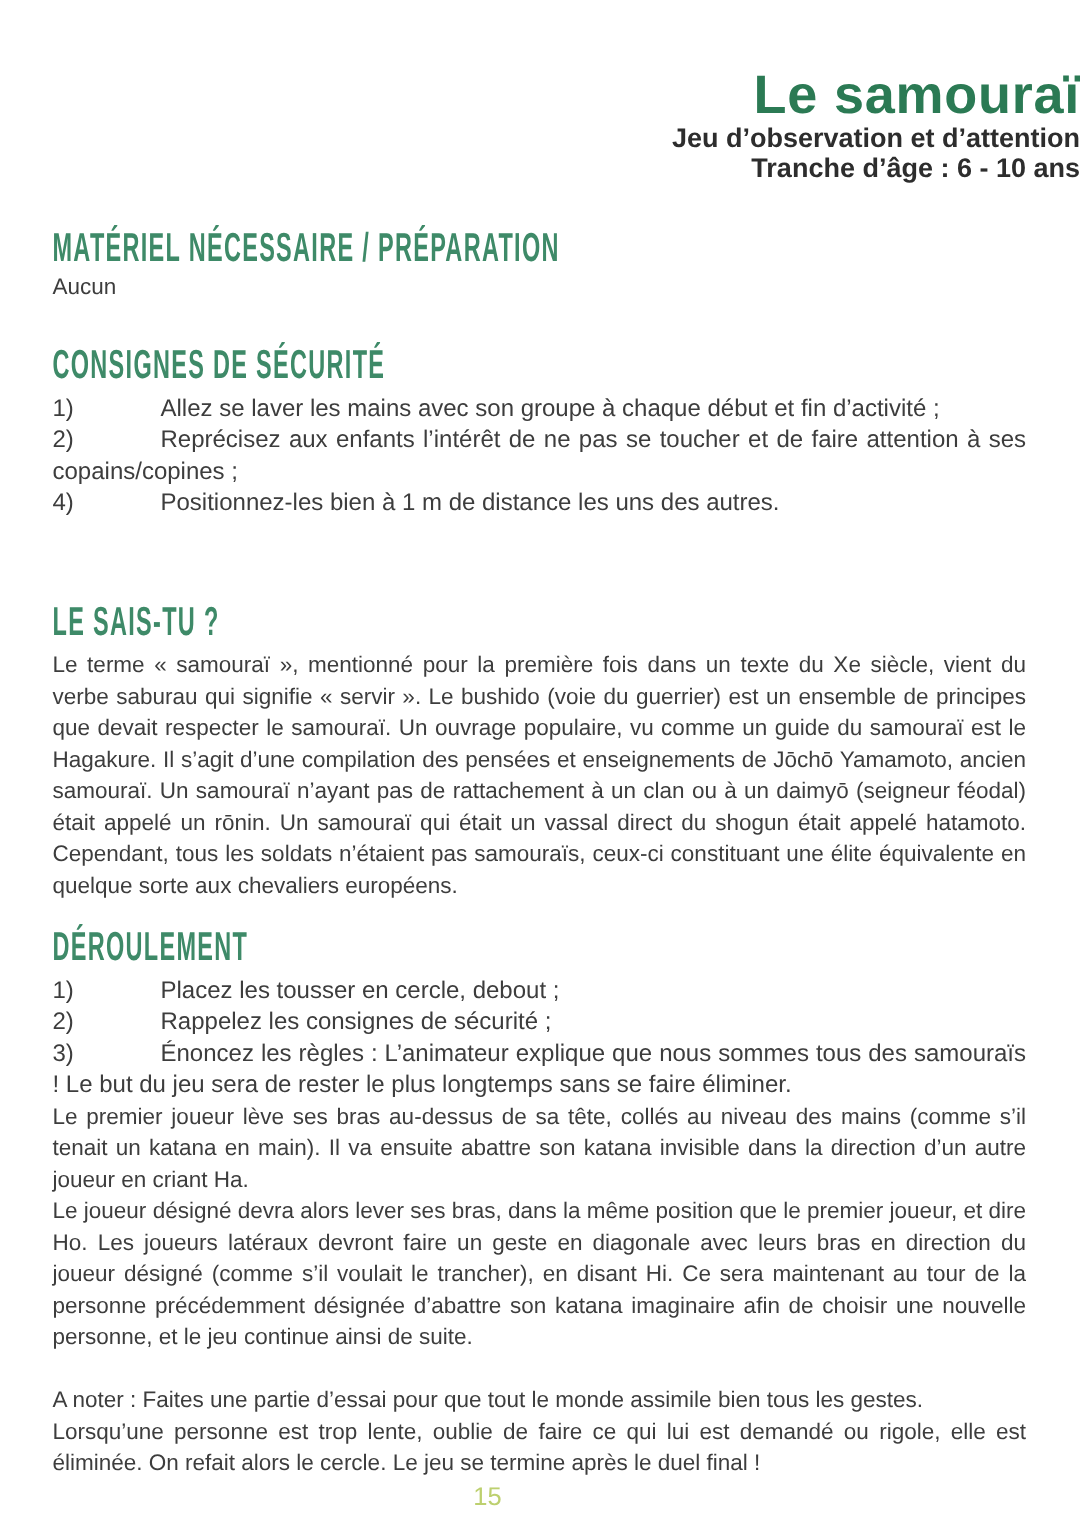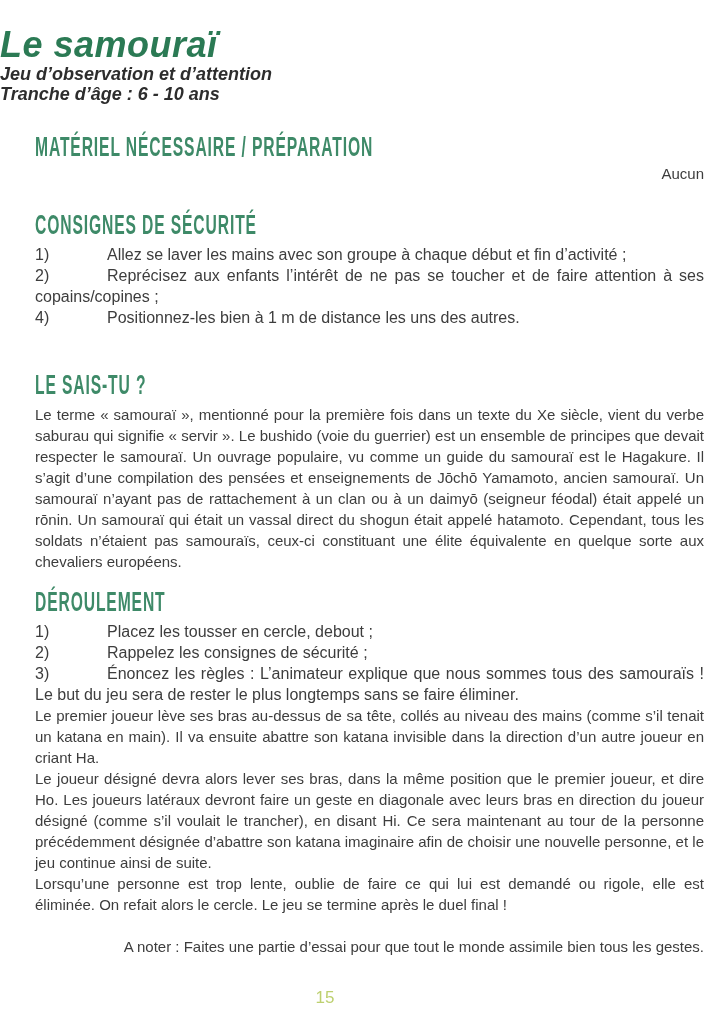--- a/index.html
+++ b/index.html
@@ -10,40 +10,39 @@
   .page {
     position: relative;
     width: 720px;
     height: 1024px;
     background: #ffffff;
     font-family: "Liberation Sans", sans-serif;
     overflow: hidden;
     box-sizing: border-box;
   }
   .header-block {
-    padding-top: 26px;
-    text-align: left;
-    font-style: italic;
+    padding-top: 44px;
+    text-align: right;
   }
   .doc-title {
     font-size: 36px;
     font-weight: bold;
     letter-spacing: 0.5px;
     line-height: 38px;
     margin: 0;
   }
   .doc-subtitle {
     font-size: 18px;
     font-weight: bold;
     color: #2d2d2d;
     line-height: 20px;
     margin: 0;
   }
   .content {
-    padding: 0 16px 0 35px;
+    padding: 0 36px 0 35px;
     box-sizing: border-box;
   }
   .sec-heading {
     margin: 0;
     height: 31px;
     line-height: 31px;
     overflow: visible;
     white-space: nowrap;
   }
   .sec-heading .squeeze {
@@ -56,36 +55,36 @@
     white-space: nowrap;
   }
   .body-text {
     font-size: 15px;
     line-height: 21px;
     color: #3d3d3d;
     margin: 0;
     text-align: justify;
   }
   .body-text.no-justify {
-    text-align: right;
+    text-align: left;
   }
   .num-item {
     font-size: 16px;
     line-height: 21px;
     color: #3d3d3d;
     margin: 0;
     text-align: justify;
   }
   .num-item .num {
     display: inline-block;
     width: 72px;
   }
   .mt-material { margin-top: 28px; }
   .mt-consignes { margin-top: 26px; }
-  .mt-saistu { margin-top: 42px; }
+  .mt-saistu { margin-top: 53px; }
   .mt-deroulement { margin-top: 15px; }
   .mt-note { margin-top: 21px; }
   .heading-gap { margin-bottom: 3px; }
   .page-number {
     position: absolute;
     left: 305px;
     top: 988px;
     width: 40px;
     text-align: center;
     font-size: 17px;
@@ -123,20 +122,20 @@
     <p class="body-text">Le terme « samouraï », mentionné pour la première fois dans un texte du Xe siècle, vient du verbe saburau qui signifie « servir ». Le bushido (voie du guerrier) est un ensemble de principes que devait respecter le samouraï. Un ouvrage populaire, vu comme un guide du samouraï est le Hagakure. Il s’agit d’une compilation des pensées et enseignements de Jōchō Yamamoto, ancien samouraï. Un samouraï n’ayant pas de rattachement à un clan ou à un daimyō (seigneur féodal) était appelé un rōnin. Un samouraï qui était un vassal direct du shogun était appelé hatamoto. Cependant, tous les soldats n’étaient pas samouraïs, ceux-ci constituant une élite équivalente en quelque sorte aux chevaliers européens.</p>
 
     <div class="sec-heading mt-deroulement heading-gap" style="color:#3e8a68;">
       <span class="squeeze">DÉROULEMENT</span>
     </div>
     <p class="num-item"><span class="num">1)</span><span>Placez les tousser en cercle, debout ;</span></p>
     <p class="num-item"><span class="num">2)</span><span>Rappelez les consignes de sécurité ;</span></p>
     <p class="num-item"><span class="num">3)</span><span>Énoncez les règles : L’animateur explique que nous sommes tous des samouraïs ! Le but du jeu sera de rester le plus longtemps sans se faire éliminer.</span></p>
     <p class="body-text">Le premier joueur lève ses bras au-dessus de sa tête, collés au niveau des mains (comme s’il tenait un katana en main). Il va ensuite abattre son katana invisible dans la direction d’un autre joueur en criant Ha.</p>
     <p class="body-text">Le joueur désigné devra alors lever ses bras, dans la même position que le premier joueur, et dire Ho. Les joueurs latéraux devront faire un geste en diagonale avec leurs bras en direction du joueur désigné (comme s’il voulait le trancher), en disant Hi. Ce sera maintenant au tour de la personne précédemment désignée d’abattre son katana imaginaire afin de choisir une nouvelle personne, et le jeu continue ainsi de suite.</p>
+    <p class="body-text no-justify mt-note">A noter : Faites une partie d’essai pour que tout le monde assimile bien tous les gestes.</p>
     <p class="body-text">Lorsqu’une personne est trop lente, oublie de faire ce qui lui est demandé ou rigole, elle est éliminée. On refait alors le cercle. Le jeu se termine après le duel final !</p>
-    <p class="body-text no-justify mt-note">A noter : Faites une partie d’essai pour que tout le monde assimile bien tous les gestes.</p>
 
   </div>
 
   <div class="page-number" style="color:#bdd06f;">15</div>
 
 </div>
 
 </body></html>

